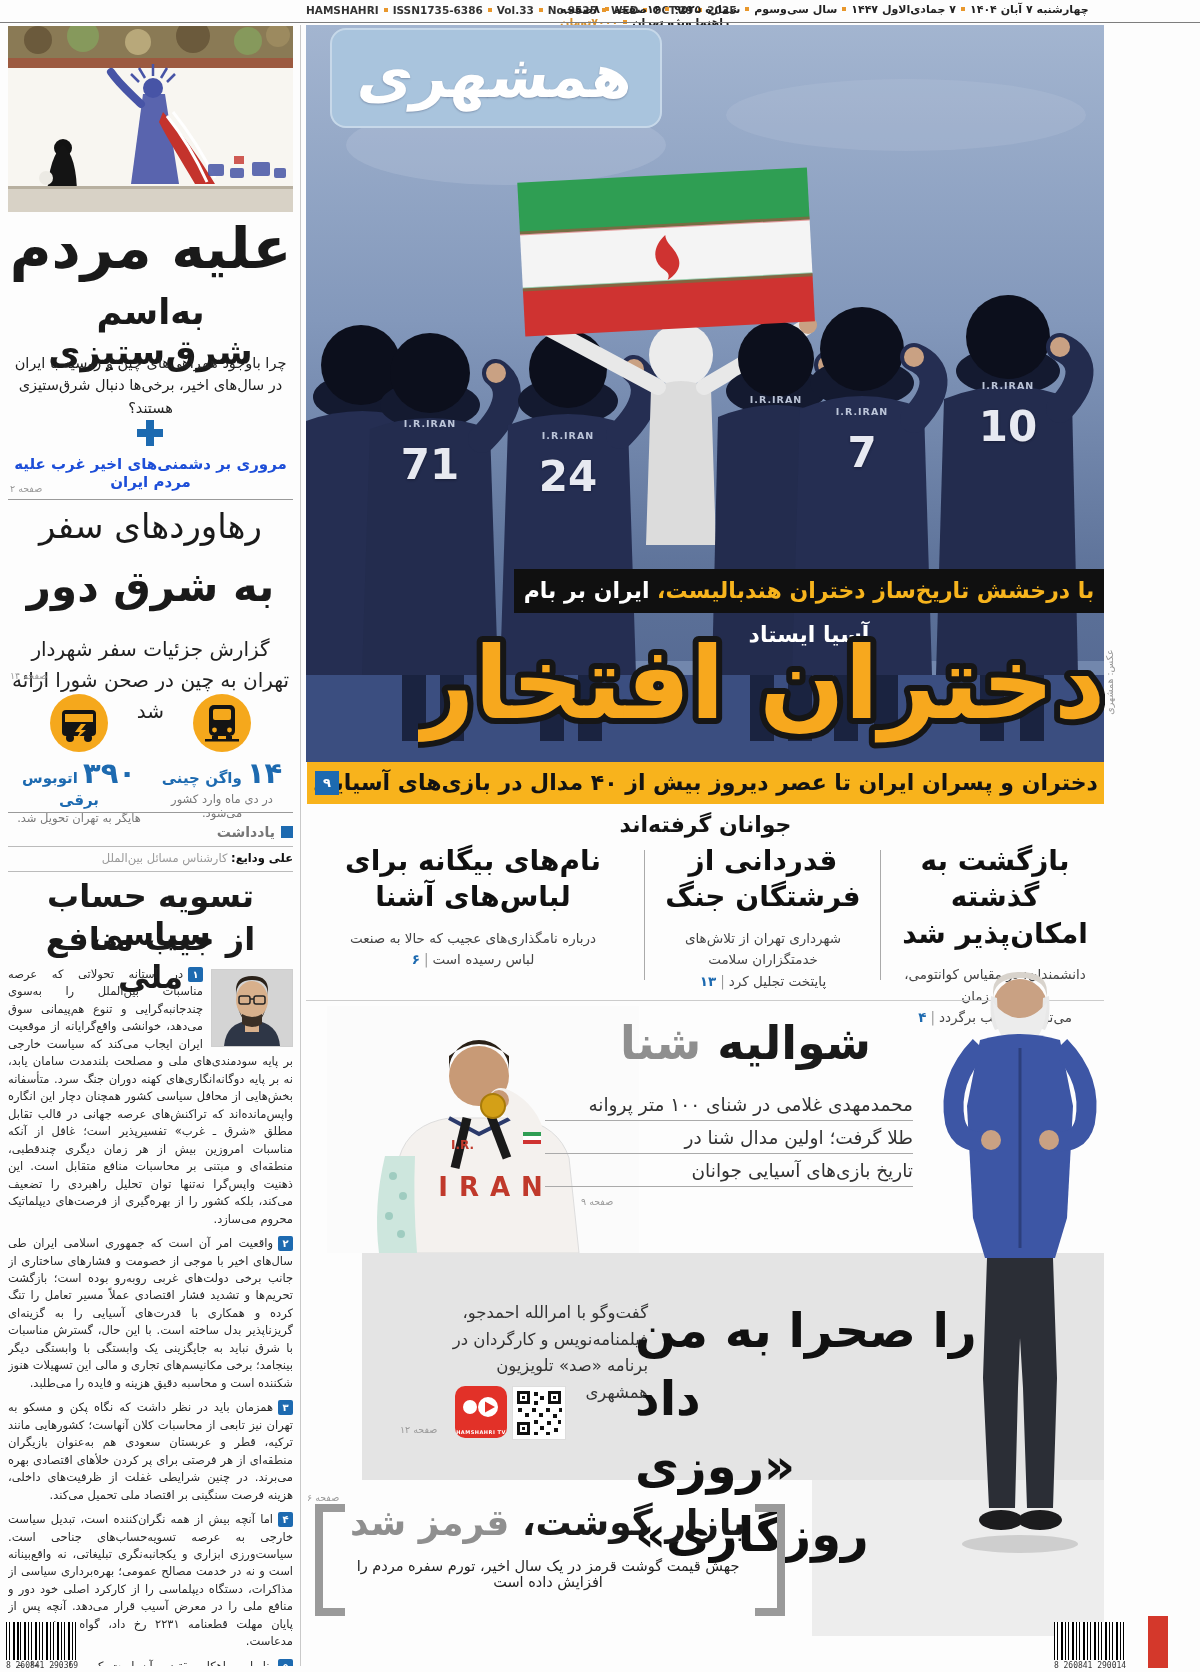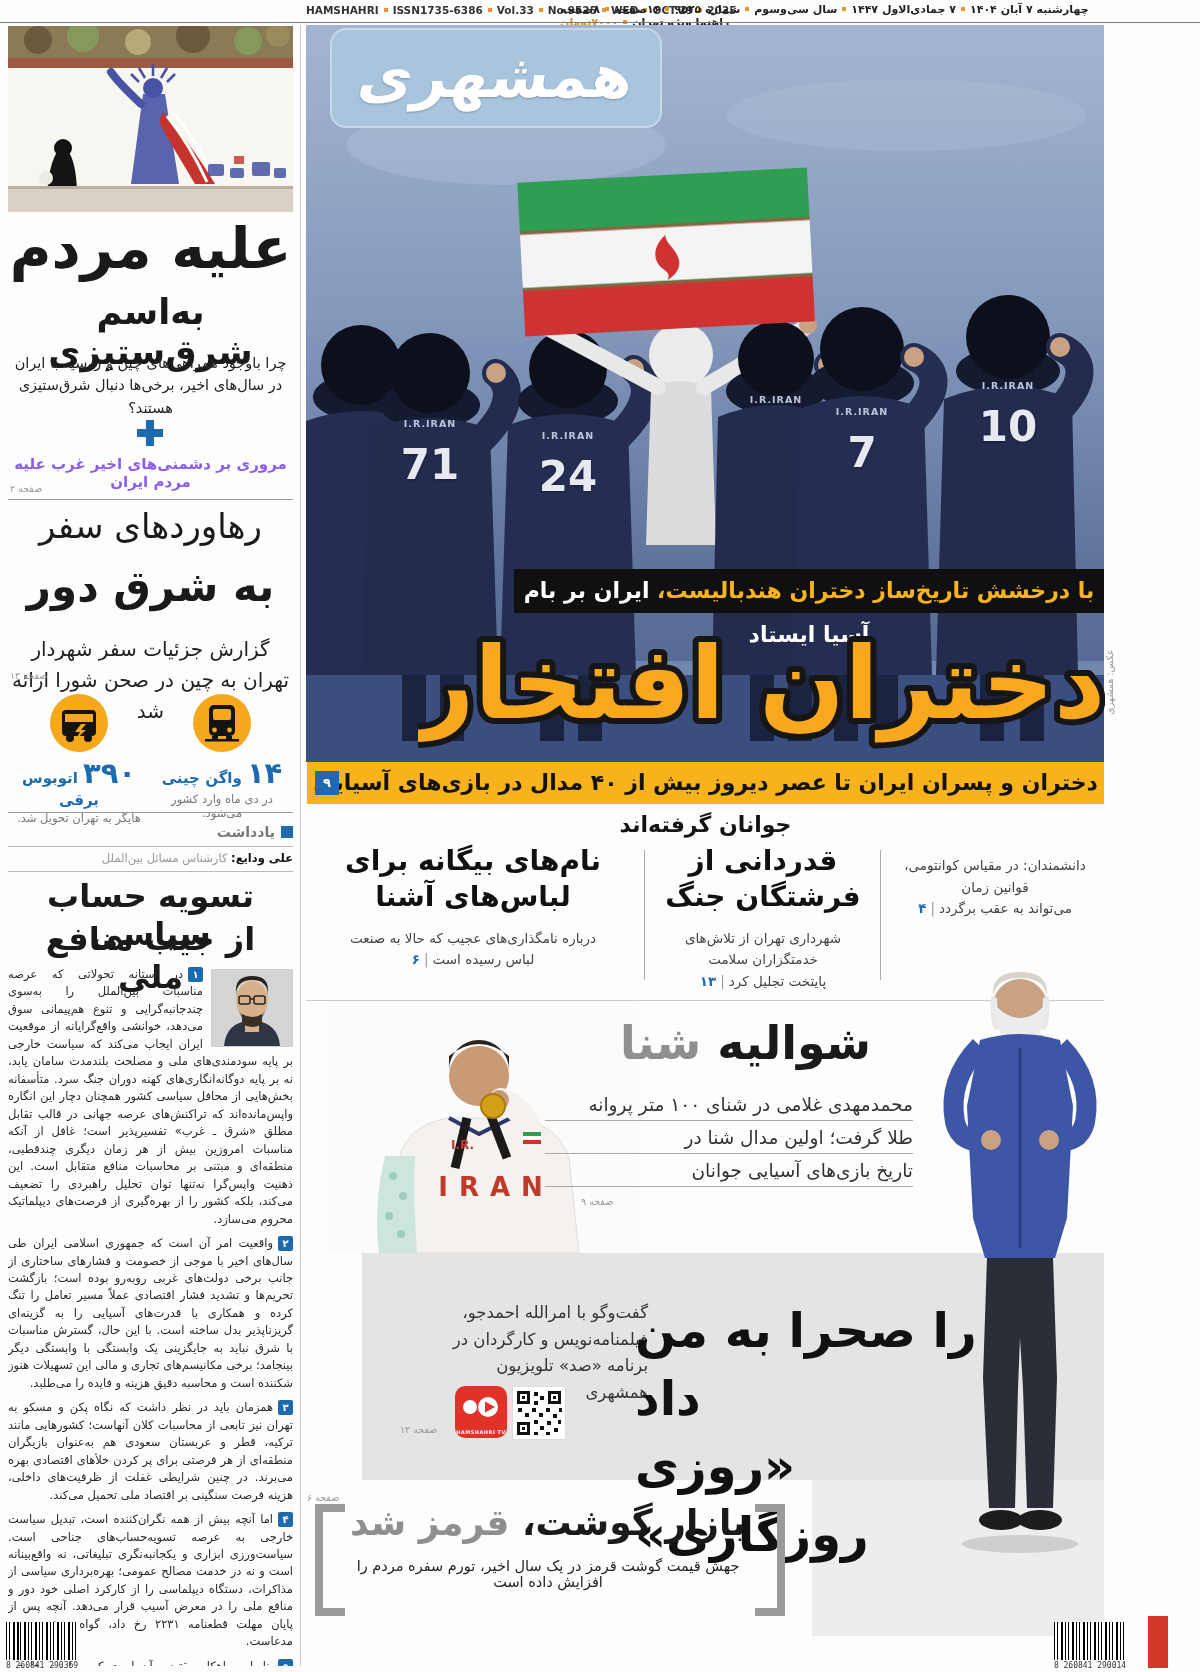--- a/index.html
+++ b/index.html
@@ -15,21 +15,21 @@
   .hsep{display:inline-block;width:4px;height:4px;background:#e8972c;margin:0 5px;vertical-align:2px;}
   #hdr-right .seg:last-of-type{color:#d8922f;}
   #hdr-rule{left:0;top:22px;width:1200px;height:1px;background:#7d7d7d;}
   #col-rule{left:300px;top:25px;width:1px;height:1641px;background:#c9c9c9;}
   
   #mural{left:8px;top:26px;width:285px;height:186px;}
   #s1-t1{left:8px;top:214px;width:285px;font-size:57px;font-weight:bold;line-height:1.2;}
   #s1-t2{left:8px;top:292px;width:285px;font-size:35px;font-weight:bold;}
   #s1-sub{left:8px;top:352px;width:285px;font-size:14.5px;line-height:1.55;color:#222;}
   #s1-plus{left:135px;top:418px;}
-  #s1-more{left:8px;top:455px;width:285px;font-size:15px;font-weight:bold;color:#8b5cf6;}
+  #s1-more{left:8px;top:455px;width:285px;font-size:15px;font-weight:bold;color:#1d4ed8;}
   #s1-page,#s2-page,.tiny-page{font-size:9.5px;color:#999;}
   #s1-page{left:10px;top:483px;}
   #rule-a{left:8px;top:499px;width:285px;}
   #s2-t1{left:8px;top:506px;width:285px;font-size:34px;font-weight:normal;}
   #s2-t2{left:8px;top:562px;width:285px;font-size:42px;font-weight:bold;}
   #s2-sub{left:8px;top:634px;width:285px;font-size:20px;line-height:1.55;color:#222;}
   #s2-page{left:10px;top:670px;}
   .stat{top:694px;width:142px;text-align:center;}
   #stat-train{left:151px;} #stat-bus{left:8px;}
   .stat svg{display:block;margin:0 auto;}
@@ -376,20 +376,24 @@
   </svg>
 
   <div id="strip-yellow" class="abs">
     <span class="sub rtl">دختران و پسران ایران تا عصر دیروز بیش از ۴۰ مدال در بازی‌های آسیایی جوانان گرفته‌اند</span>
     <span id="page-badge">۹</span>
   </div>
 
   <div id="credit" class="abs rtl">عکس: همشهری</div>
 
   <div id="band-c1" class="abs band-col rtl">
+    <div class="band-title">
+      <div>بازگشت به گذشته</div>
+      <div>امکان‌پذیر شد</div>
+    </div>
     <div class="band-sub">
       <span>دانشمندان: در مقیاس کوانتومی، قوانین زمان</span><br>
       <span>می‌تواند به عقب برگردد</span><span class="pg-sep">|</span><span class="pg-num">۴</span>
     </div>
   </div>
   <div id="band-sep1" class="abs"></div>
   <div id="band-c2" class="abs band-col rtl">
     <div class="band-title">
       <div>قدردانی از</div>
       <div>فرشتگان جنگ</div>

